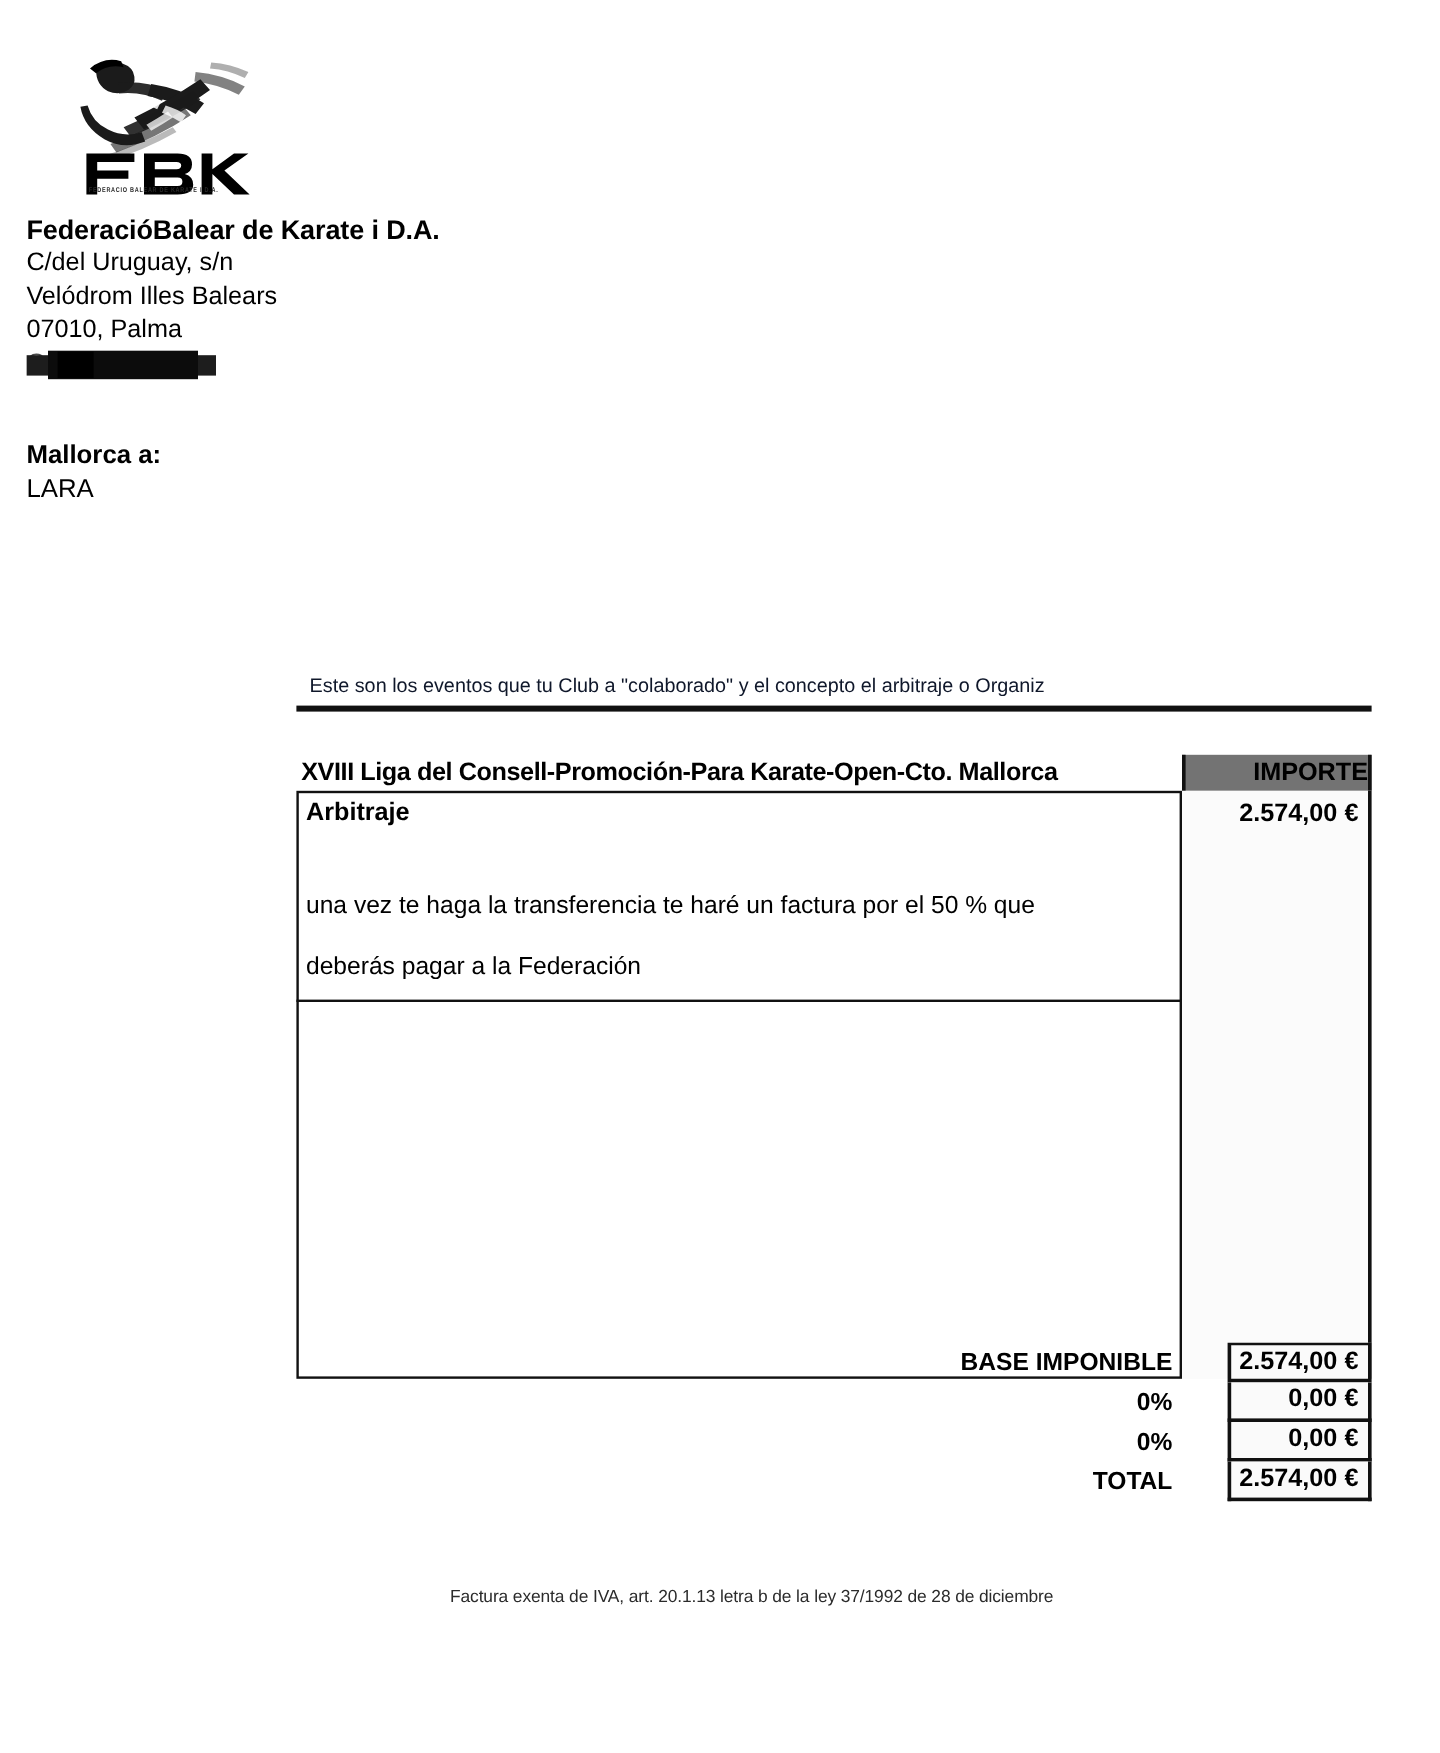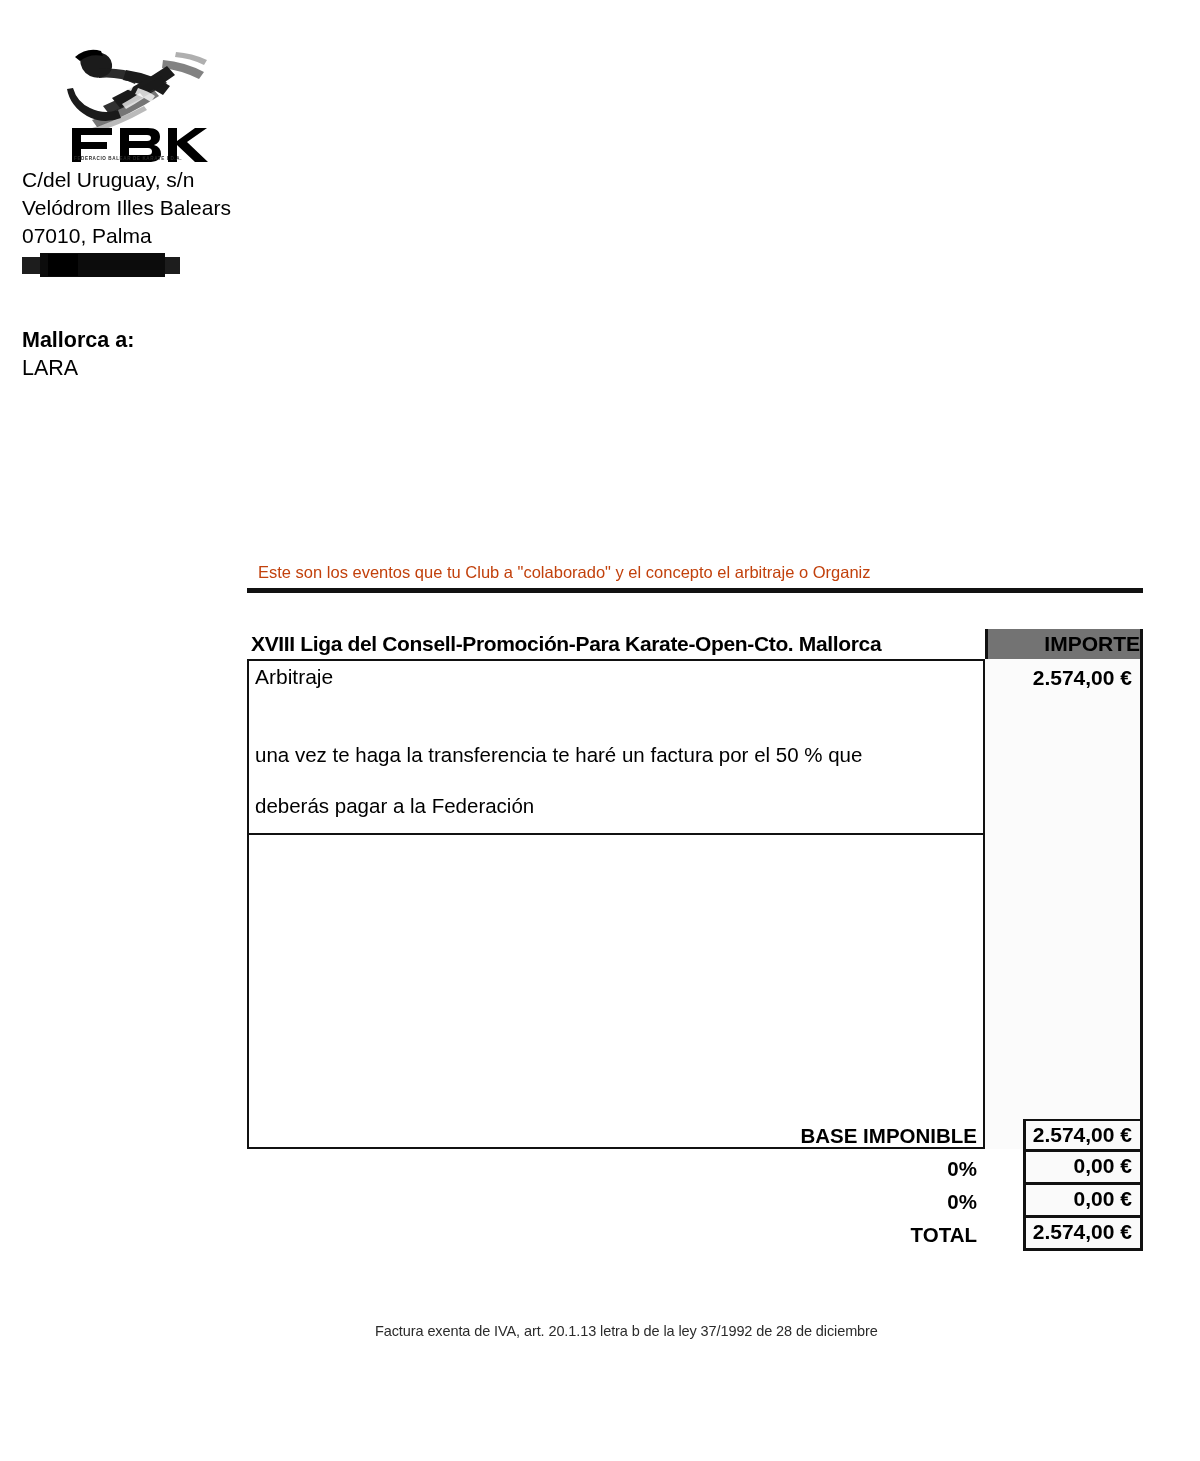--- a/index.html
+++ b/index.html
@@ -123,21 +123,21 @@
   
   .annotation {
     position: absolute;
     left: 258px;
     top: 563px;
     width: 760px;
     font-size: 16.5px;
     line-height: 1.1;
     white-space: nowrap;
     overflow: hidden;
-    color: #c2410c;
+    color: #0f172a;
   }
 
   
   .inv {
     position: absolute;
     left: 247px;
     top: 588px;
     width: 896px;
   }
 
@@ -201,20 +201,21 @@
     font-size: 21px;
     font-weight: bold;
     text-align: right;
     padding-right: 8px;
     white-space: nowrap;
   }
 
   .line-item {
     font-size: 21px;
     line-height: 1.15;
+    font-weight: bold;
   }
   .note {
     font-size: 20.5px;
     line-height: 1.75;
     margin-top: 48px;
   }
   .note-divider {
     position: absolute;
     left: -2px;
     right: -2px;
@@ -308,20 +309,21 @@
           <path d="M50 4 h28 q12 0 12 9 q0 6 -6 8 q7 2 7 9 q0 8 -13 8 h-28 z
                    M59 11 v6 h18 q4 0 4 -3 q0 -3 -4 -3 z
                    M59 24 v7 h19 q4 0 4 -3.5 q0 -3.5 -4 -3.5 z"></path>
           <path d="M98 4 h9 v13 l18 -13 h12 l-20 14 l21 20 h-13 l-18 -17 v17 h-9 z"></path>
         </g>
       </svg>
 
       <div class="logo-microtext">FEDERACIO BALEAR DE KARATE I D.A.</div>
     </div>
 
+    <div class="org-name">FederacióBalear de Karate i D.A.</div>
     <div class="addr-line">C/del Uruguay, s/n</div>
     <div class="addr-line">Velódrom Illes Balears</div>
     <div class="addr-line">07010, Palma</div>
 
     <div class="redaction">
       <span class="faint">G</span>
       <span class="bar1"></span>
       <span class="bar2"></span>
       <span class="bar3"></span>
     </div>

